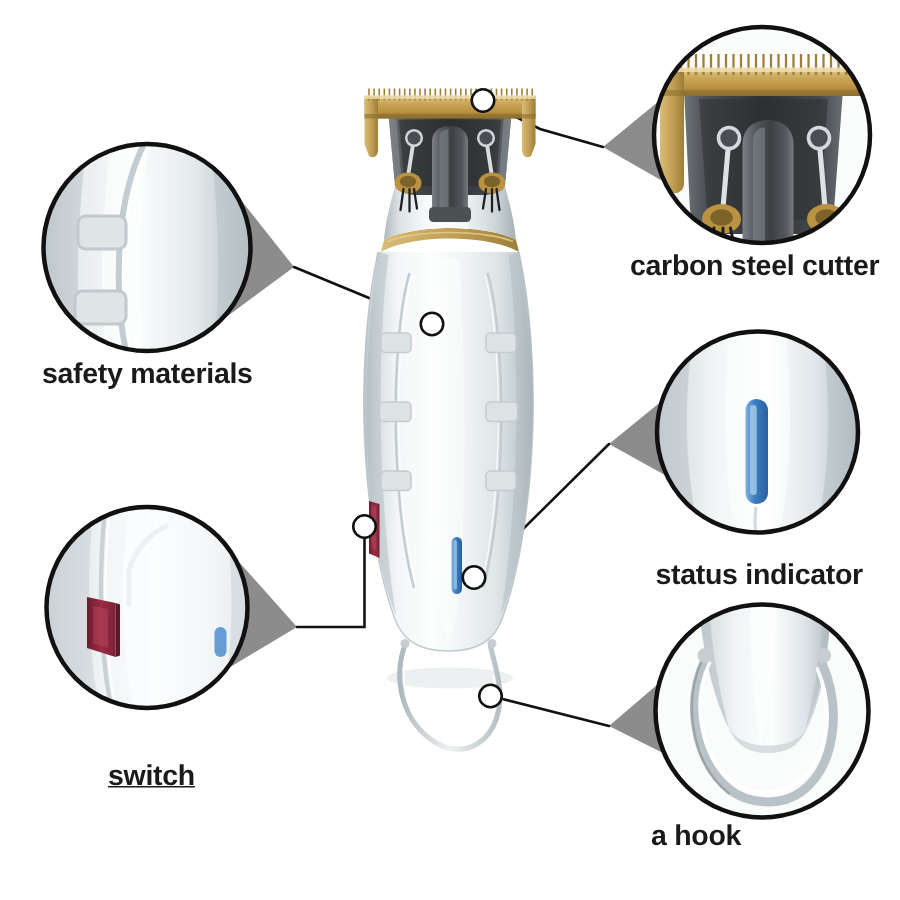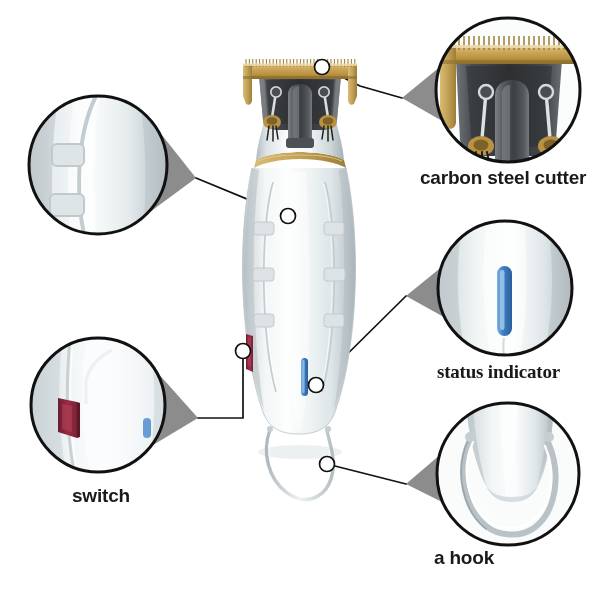--- a/index.html
+++ b/index.html
@@ -29,22 +29,22 @@
     font-family: "Liberation Sans", sans-serif;
     font-weight: bold;
     font-size: 19px;
     color: #1a1a1a;
     white-space: nowrap;
     letter-spacing: -0.2px;
     line-height: 1;
   }
   .lbl-safety   { left: 28px;  top: 240px; }
   .lbl-carbon   { left: 420px; top: 168px; }
-  .lbl-status   { left: 437px; top: 362px; font-family: Liberation Serif, serif; }
-  .lbl-switch   { left: 72px;  top: 486px; }
+  .lbl-status   { left: 437px; top: 374px; }
+  .lbl-switch   { left: 72px;  top: 508px; text-decoration: underline; }
   .lbl-hook     { left: 434px; top: 548px; }
 </style>
 </head>
 <body>
 
 <div id="stage">
 
   <svg id="scene" viewBox="0 0 600 600">
     <defs>
 
@@ -473,20 +473,21 @@
         <path d="M473,442 C460,470 468,504 488,521 C499,530 518,531 531,522 C551,508 557,476 545,446" fill="none" stroke="#ffffff" stroke-width="2.4" stroke-linecap="round" opacity="0.9"></path>
         <path d="M468,440 C454,472 463,511 486,529" fill="none" stroke="#8e989d" stroke-width="1.6" stroke-linecap="round" opacity="0.7"></path>
 
         <circle cx="470" cy="437" r="5" fill="#c6ced1"></circle>
         <circle cx="549" cy="437" r="5" fill="#c6ced1"></circle>
       </g>
       <circle cx="508" cy="474" r="71" fill="none" stroke="#111111" stroke-width="3"></circle>
     </g>
   </svg>
 
+  <div class="callout-label lbl-safety">safety materials</div>
 
   <div class="callout-label lbl-carbon">carbon steel cutter</div>
 
   <div class="callout-label lbl-status">status indicator</div>
 
   <div class="callout-label lbl-switch">switch</div>
 
   <div class="callout-label lbl-hook">a hook</div>
 
 </div>

